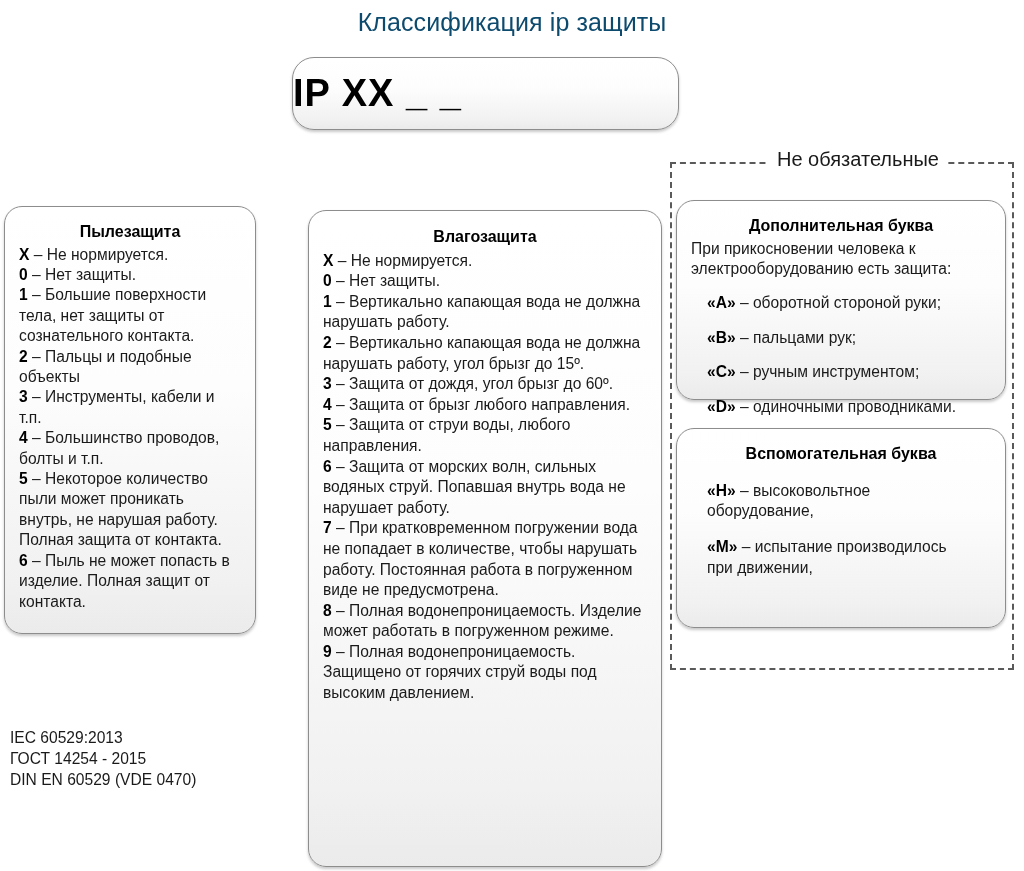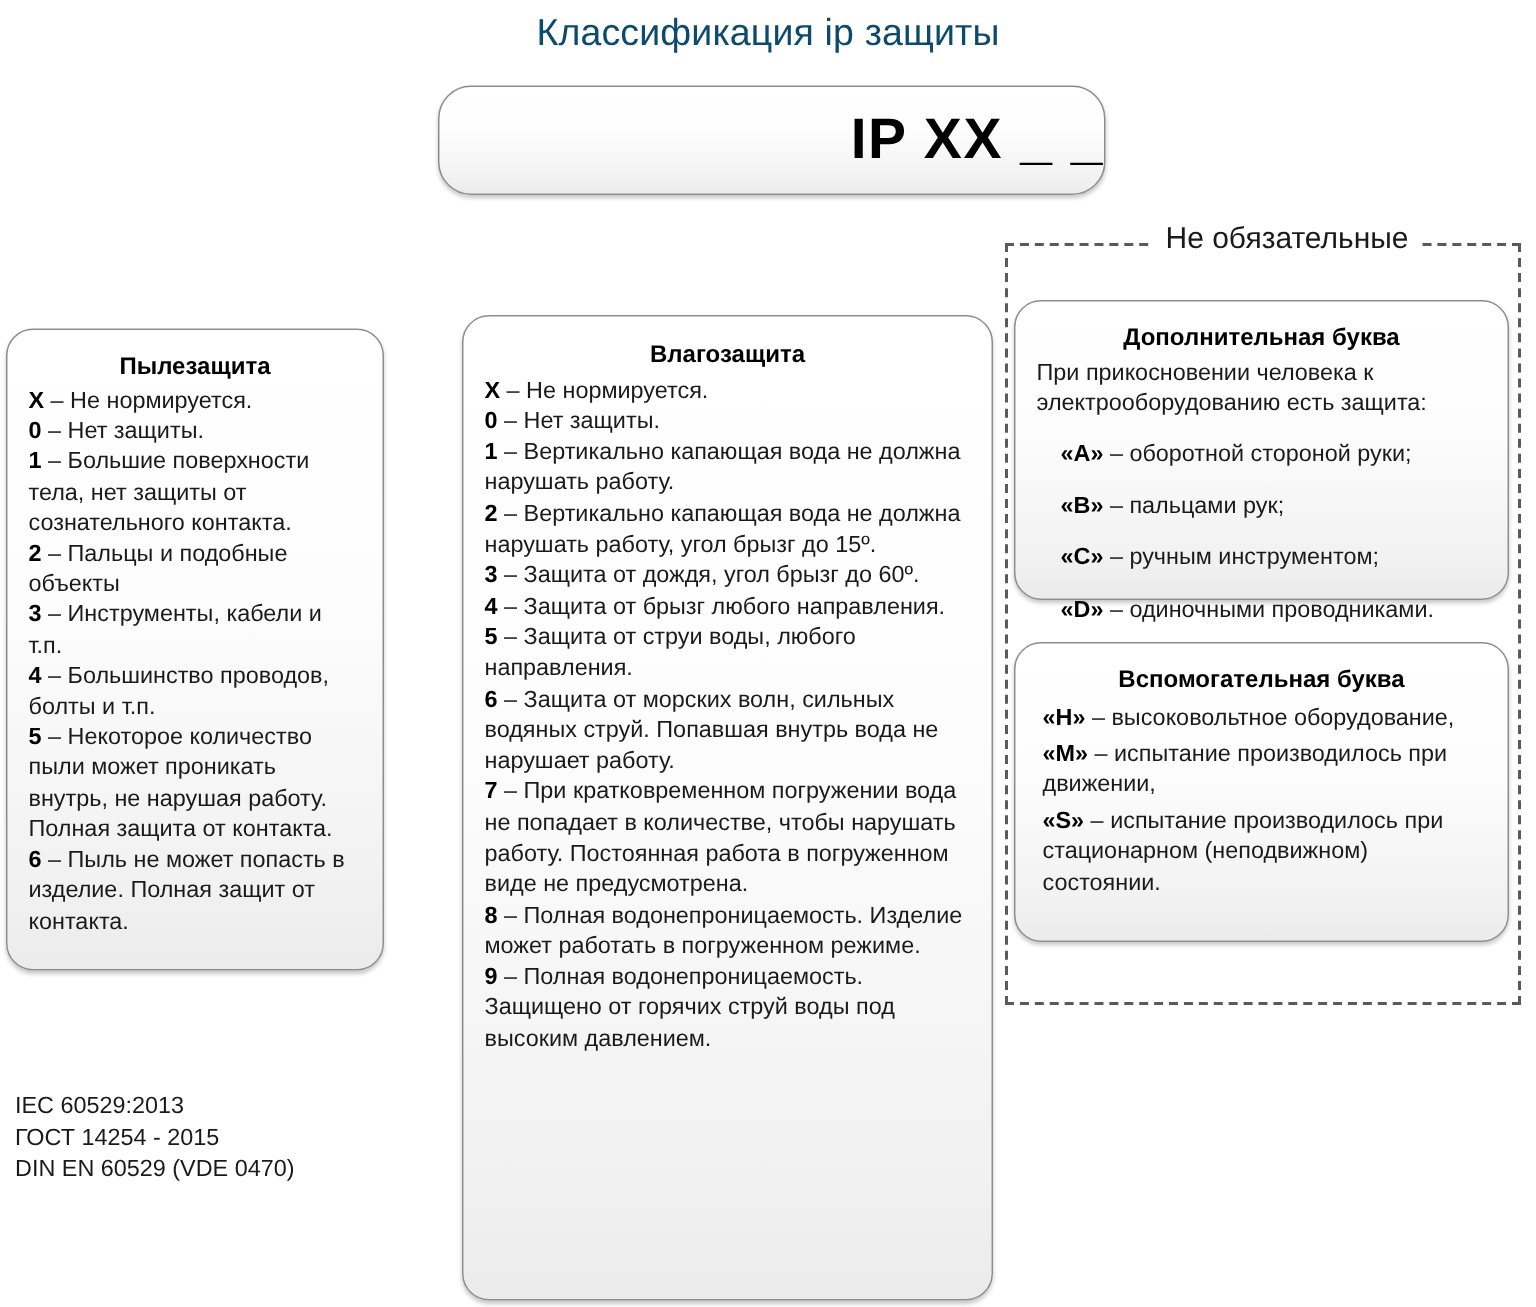--- a/index.html
+++ b/index.html
@@ -37,26 +37,26 @@
     border: 1px solid #8d8d8d;
     border-radius: 18px;
     background: linear-gradient(to bottom, #ffffff 0%, #fdfdfd 42%, #f1f1f1 88%, #ebebeb 100%);
     box-shadow: 0 2px 3px rgba(0,0,0,0.22);
   }
 
   
   .ip-banner {
     left: 292px;
     top: 57px;
-    width: 445px;
+    width: 387px;
     height: 73px;
     border-radius: 22px;
     display: flex;
     align-items: center;
-    justify-content: flex-end;
+    justify-content: flex-start;
   }
   .ip-banner .ip-text {
     font-size: 38px;
     font-weight: bold;
     letter-spacing: 1px;
     color: #000;
     white-space: pre;
   }
 
   
@@ -76,21 +76,21 @@
     background: #ffffff;
     padding: 0 9px;
     font-size: 20px;
     color: #1a1a1a;
     white-space: nowrap;
   }
 
   
   #card-dust {
     left: 4px;
-    top: 219px;
+    top: 206px;
     width: 252px;
     height: 428px;
     padding: 14px 14px 12px 14px;
   }
   #card-water {
     left: 308px;
     top: 210px;
     width: 354px;
     height: 657px;
     padding: 15px 14px 12px 14px;
@@ -135,21 +135,21 @@
 
   .intro-line { margin: 0; }
 
   .lettered {
     margin: 0;
     padding-left: 16px;
   }
   #card-addletter .lettered { margin-top: 14px; }
   .lettered .k { font-weight: bold; color: #000; }
 
-  .aux-line { margin: 4px; }
+  .aux-line { margin: 16px; }
   .aux-line .k { font-weight: bold; color: #000; }
 
   
   .standards {
     position: absolute;
     left: 10px;
     top: 727px;
     font-size: 15.6px;
     line-height: 21px;
     color: #1a1a1a;
@@ -208,21 +208,20 @@
     <p class="lettered"><span class="k">«C»</span><span> – ручным инструментом;</span></p>
     <p class="lettered"><span class="k">«D»</span><span> – одиночными проводниками.</span></p>
   </div>
 </div>
 
 <div class="card" id="card-auxletter">
   <div class="card-title">Вспомогательная буква</div>
   <div class="card-body">
     <p class="aux-line"><span class="k">«H»</span><span> – высоковольтное оборудование,</span></p>
     <p class="aux-line"><span class="k">«M»</span><span> – испытание производилось при движении,</span></p>
-    <p class="aux-line"><span class="k">«S»</span><span> – испытание производилось при стационарном (неподвижном) состоянии.</span></p>
   </div>
 </div>
 
 <div class="standards">
   <div>IEC 60529:2013</div>
   <div>ГОСТ 14254 - 2015</div>
   <div>DIN EN 60529 (VDE 0470)</div>
 </div>
 
 </body></html>

